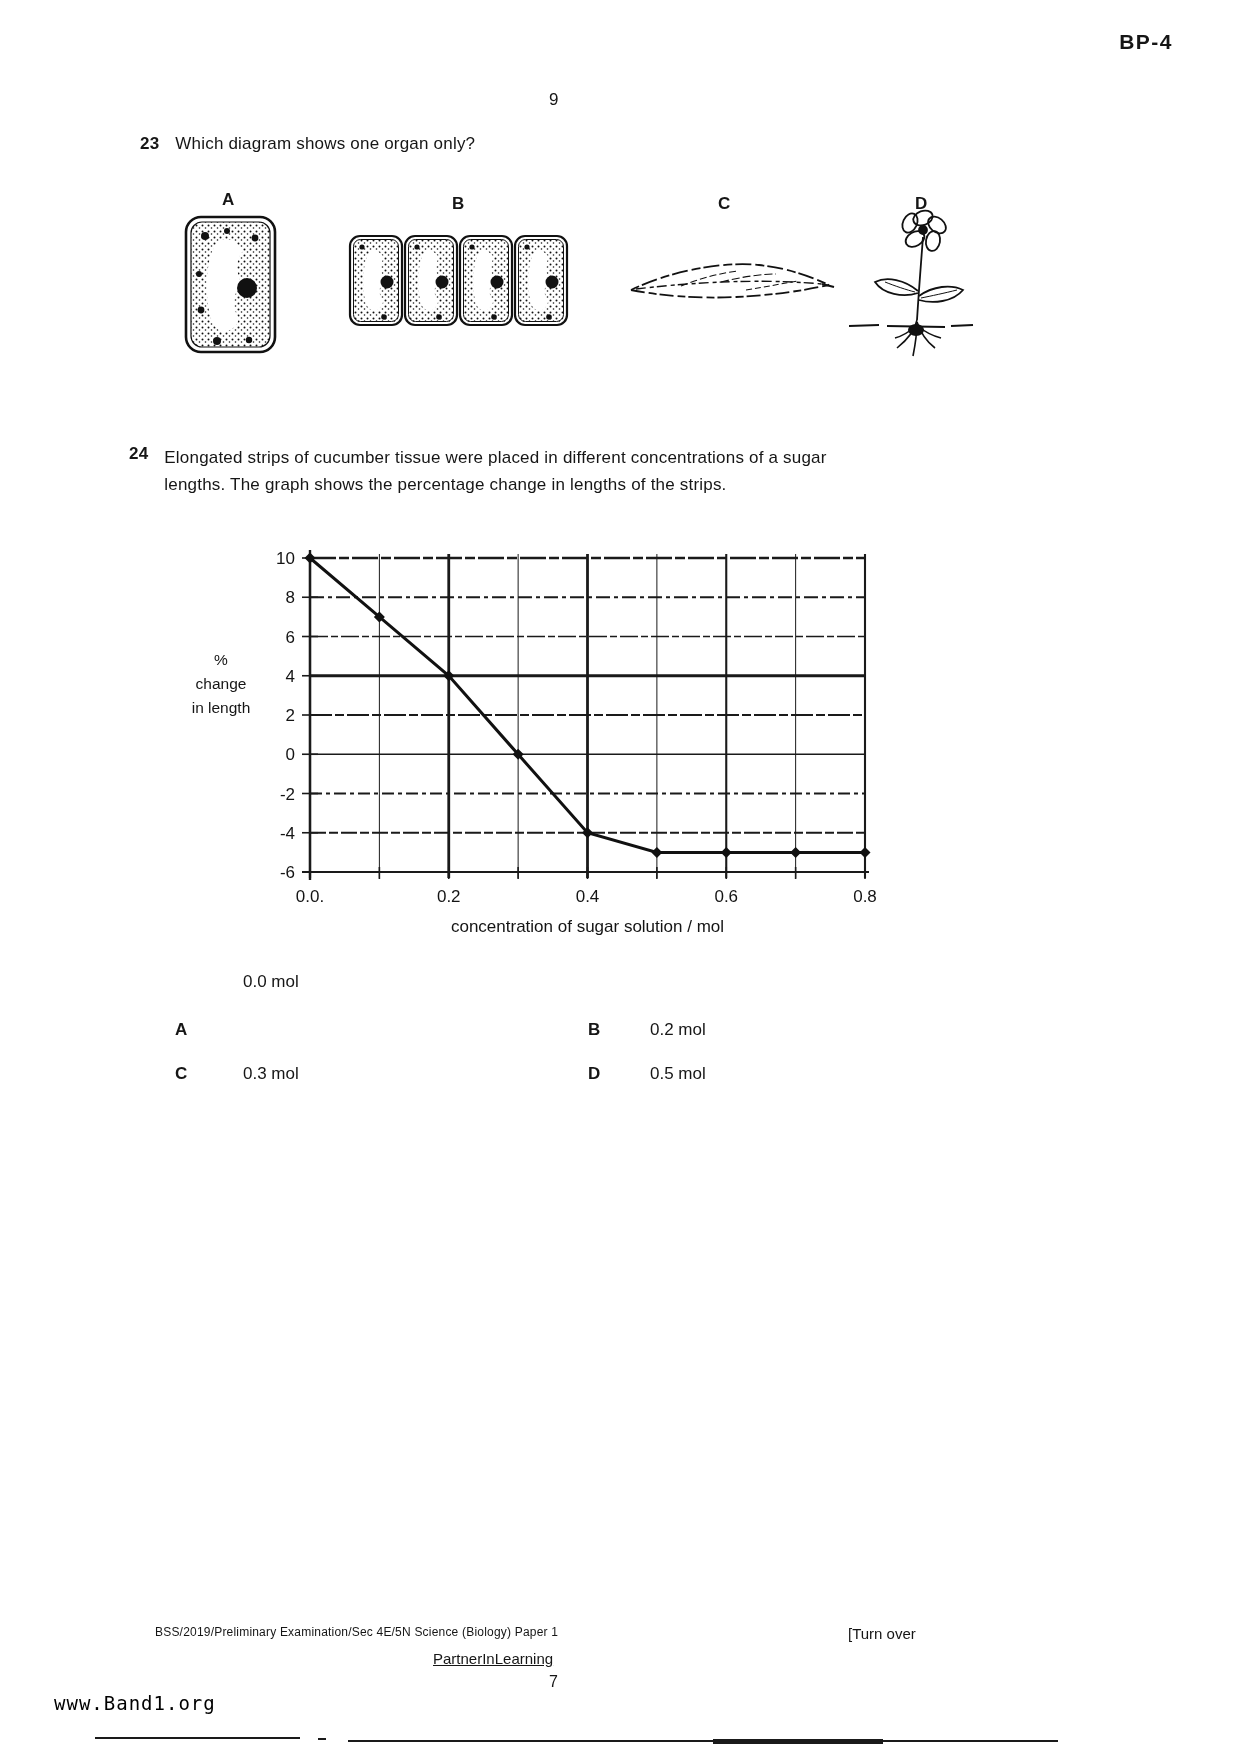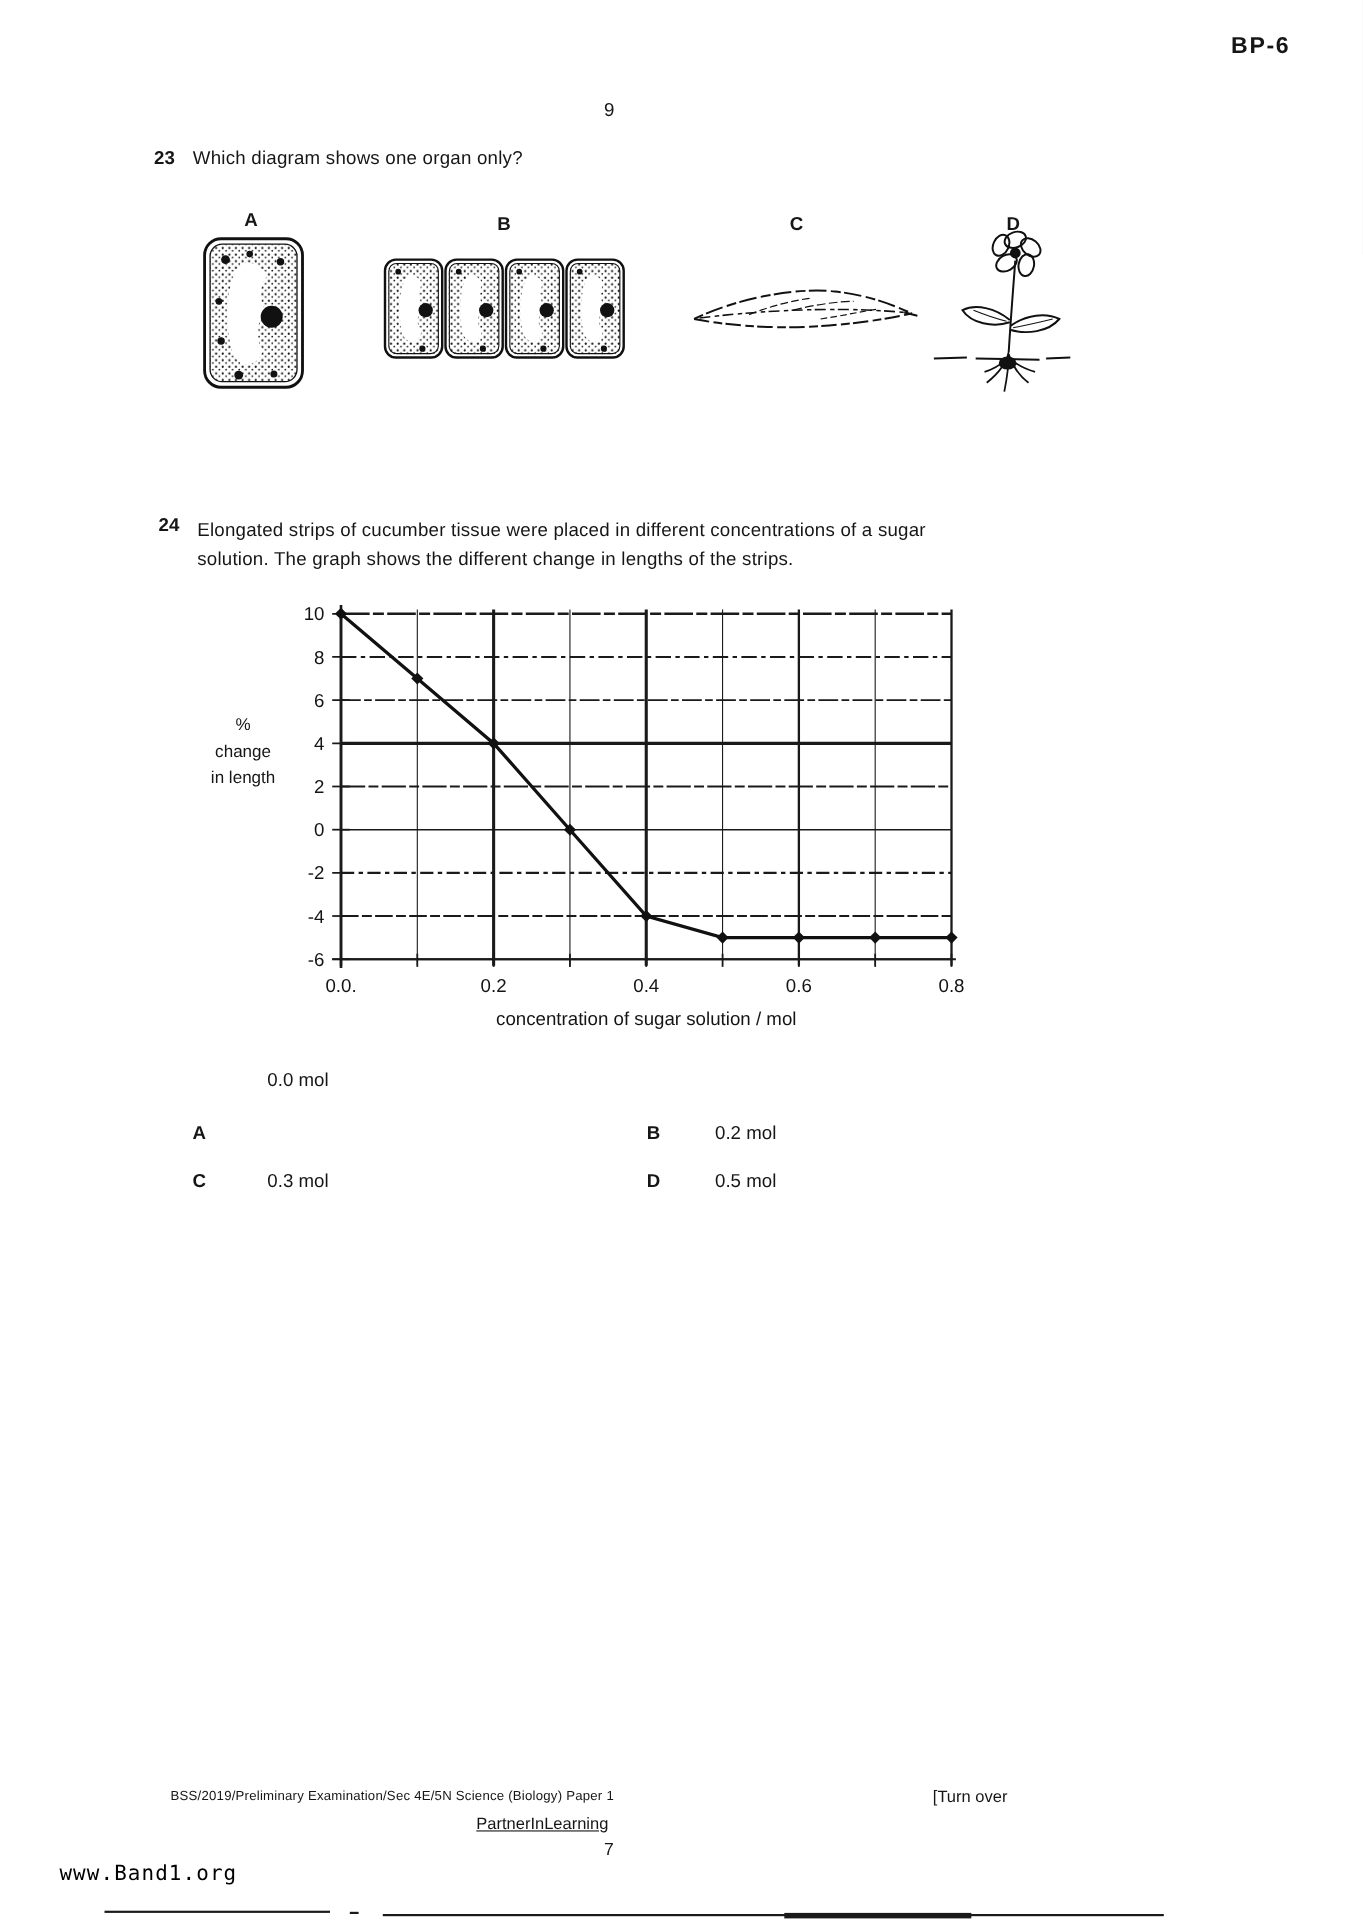--- a/index.html
+++ b/index.html
@@ -23,21 +23,21 @@
   .watermark{font-family:"DejaVu Sans Mono", monospace;font-size:19px;letter-spacing:1px;color:#000000;}
   .scanline{position:absolute;background:#1a1a1a;}
   svg{display:block;}
   .chart-text{font-family:"Liberation Sans", sans-serif;fill:#141414;}
 </style>
 </head>
 <body>
 
 <div class="page">
 
-  <div class="abs bold" style="right:66px;top:30px;font-size:21px;letter-spacing:1.5px;">BP-6</div>
+  <div class="abs bold" style="right:66px;top:30px;font-size:21px;letter-spacing:1.5px;">BP-4</div>
   <div class="abs" style="left:549px;top:90px;font-size:17px;">9</div>
 
   <div class="abs qrow" style="left:140px;top:134px;align-items:flex-end;">
     <span class="qnum">23</span>
     <span>Which diagram shows one organ only?</span>
   </div>
 
   <div class="abs diag-label" style="left:222px;top:190px;">A</div>
   <div class="abs diag-label" style="left:452px;top:194px;">B</div>
   <div class="abs diag-label" style="left:718px;top:194px;">C</div>
@@ -122,25 +122,25 @@
         <path d="M72,112 C70,122 62,132 52,140"></path>
         <path d="M72,114 C72,126 70,138 68,148"></path>
         <path d="M72,114 C76,126 82,134 90,140"></path>
         <path d="M71,118 C64,124 58,128 50,130"></path>
         <path d="M73,118 C80,124 88,128 96,130"></path>
       </g>
       <ellipse cx="71" cy="122" rx="8" ry="6" fill="#111"></ellipse>
     </svg>
   </div>
 
-  <div class="abs qrow" style="left:144px;top:444px;margin-top:24px;">
+  <div class="abs qrow" style="left:129px;top:444px;">
     <span class="qnum">24</span>
     <span style="line-height:27px;">
       <span>Elongated strips of cucumber tissue were placed in different concentrations of a sugar</span><br>
-      <span>solution. The graph shows the different change in lengths of the strips.</span>
+      <span>lengths. The graph shows the percentage change in lengths of the strips.</span>
     </span>
   </div>
 
   <div class="abs ylabel" style="left:182px;top:648px;">
     <div>%</div>
     <div>change</div>
     <div>in length</div>
   </div>
 
   <div class="abs" style="left:188px;top:490px;">

